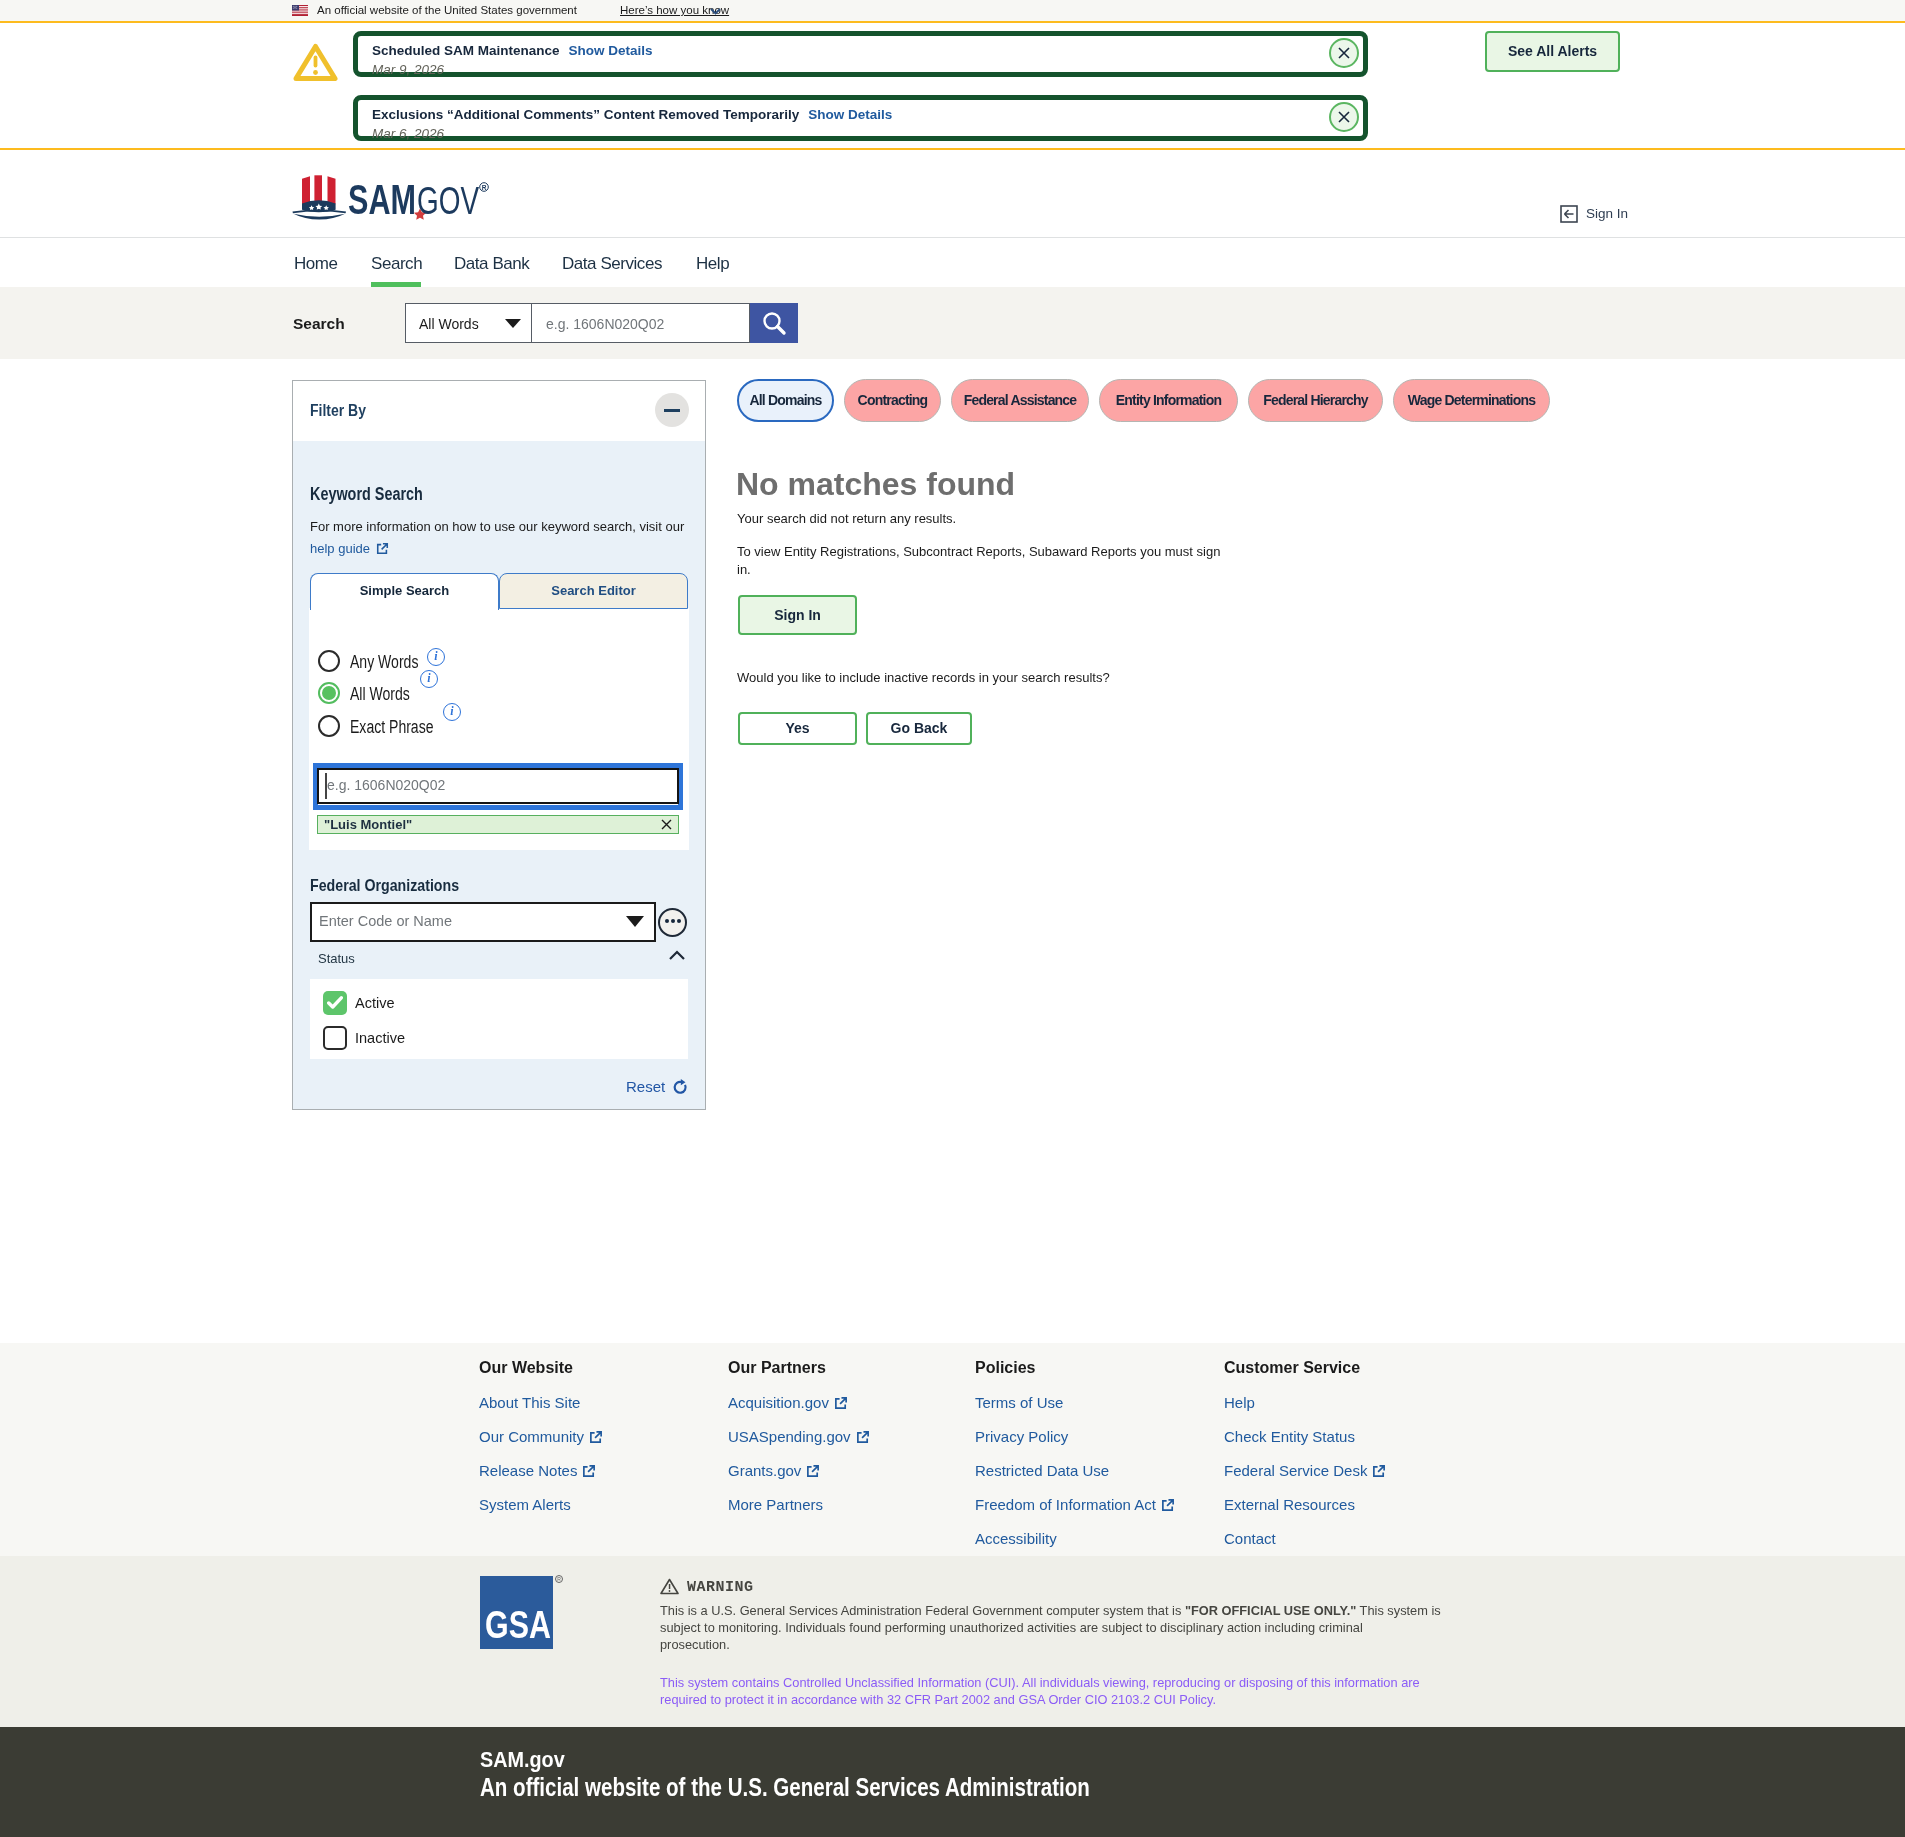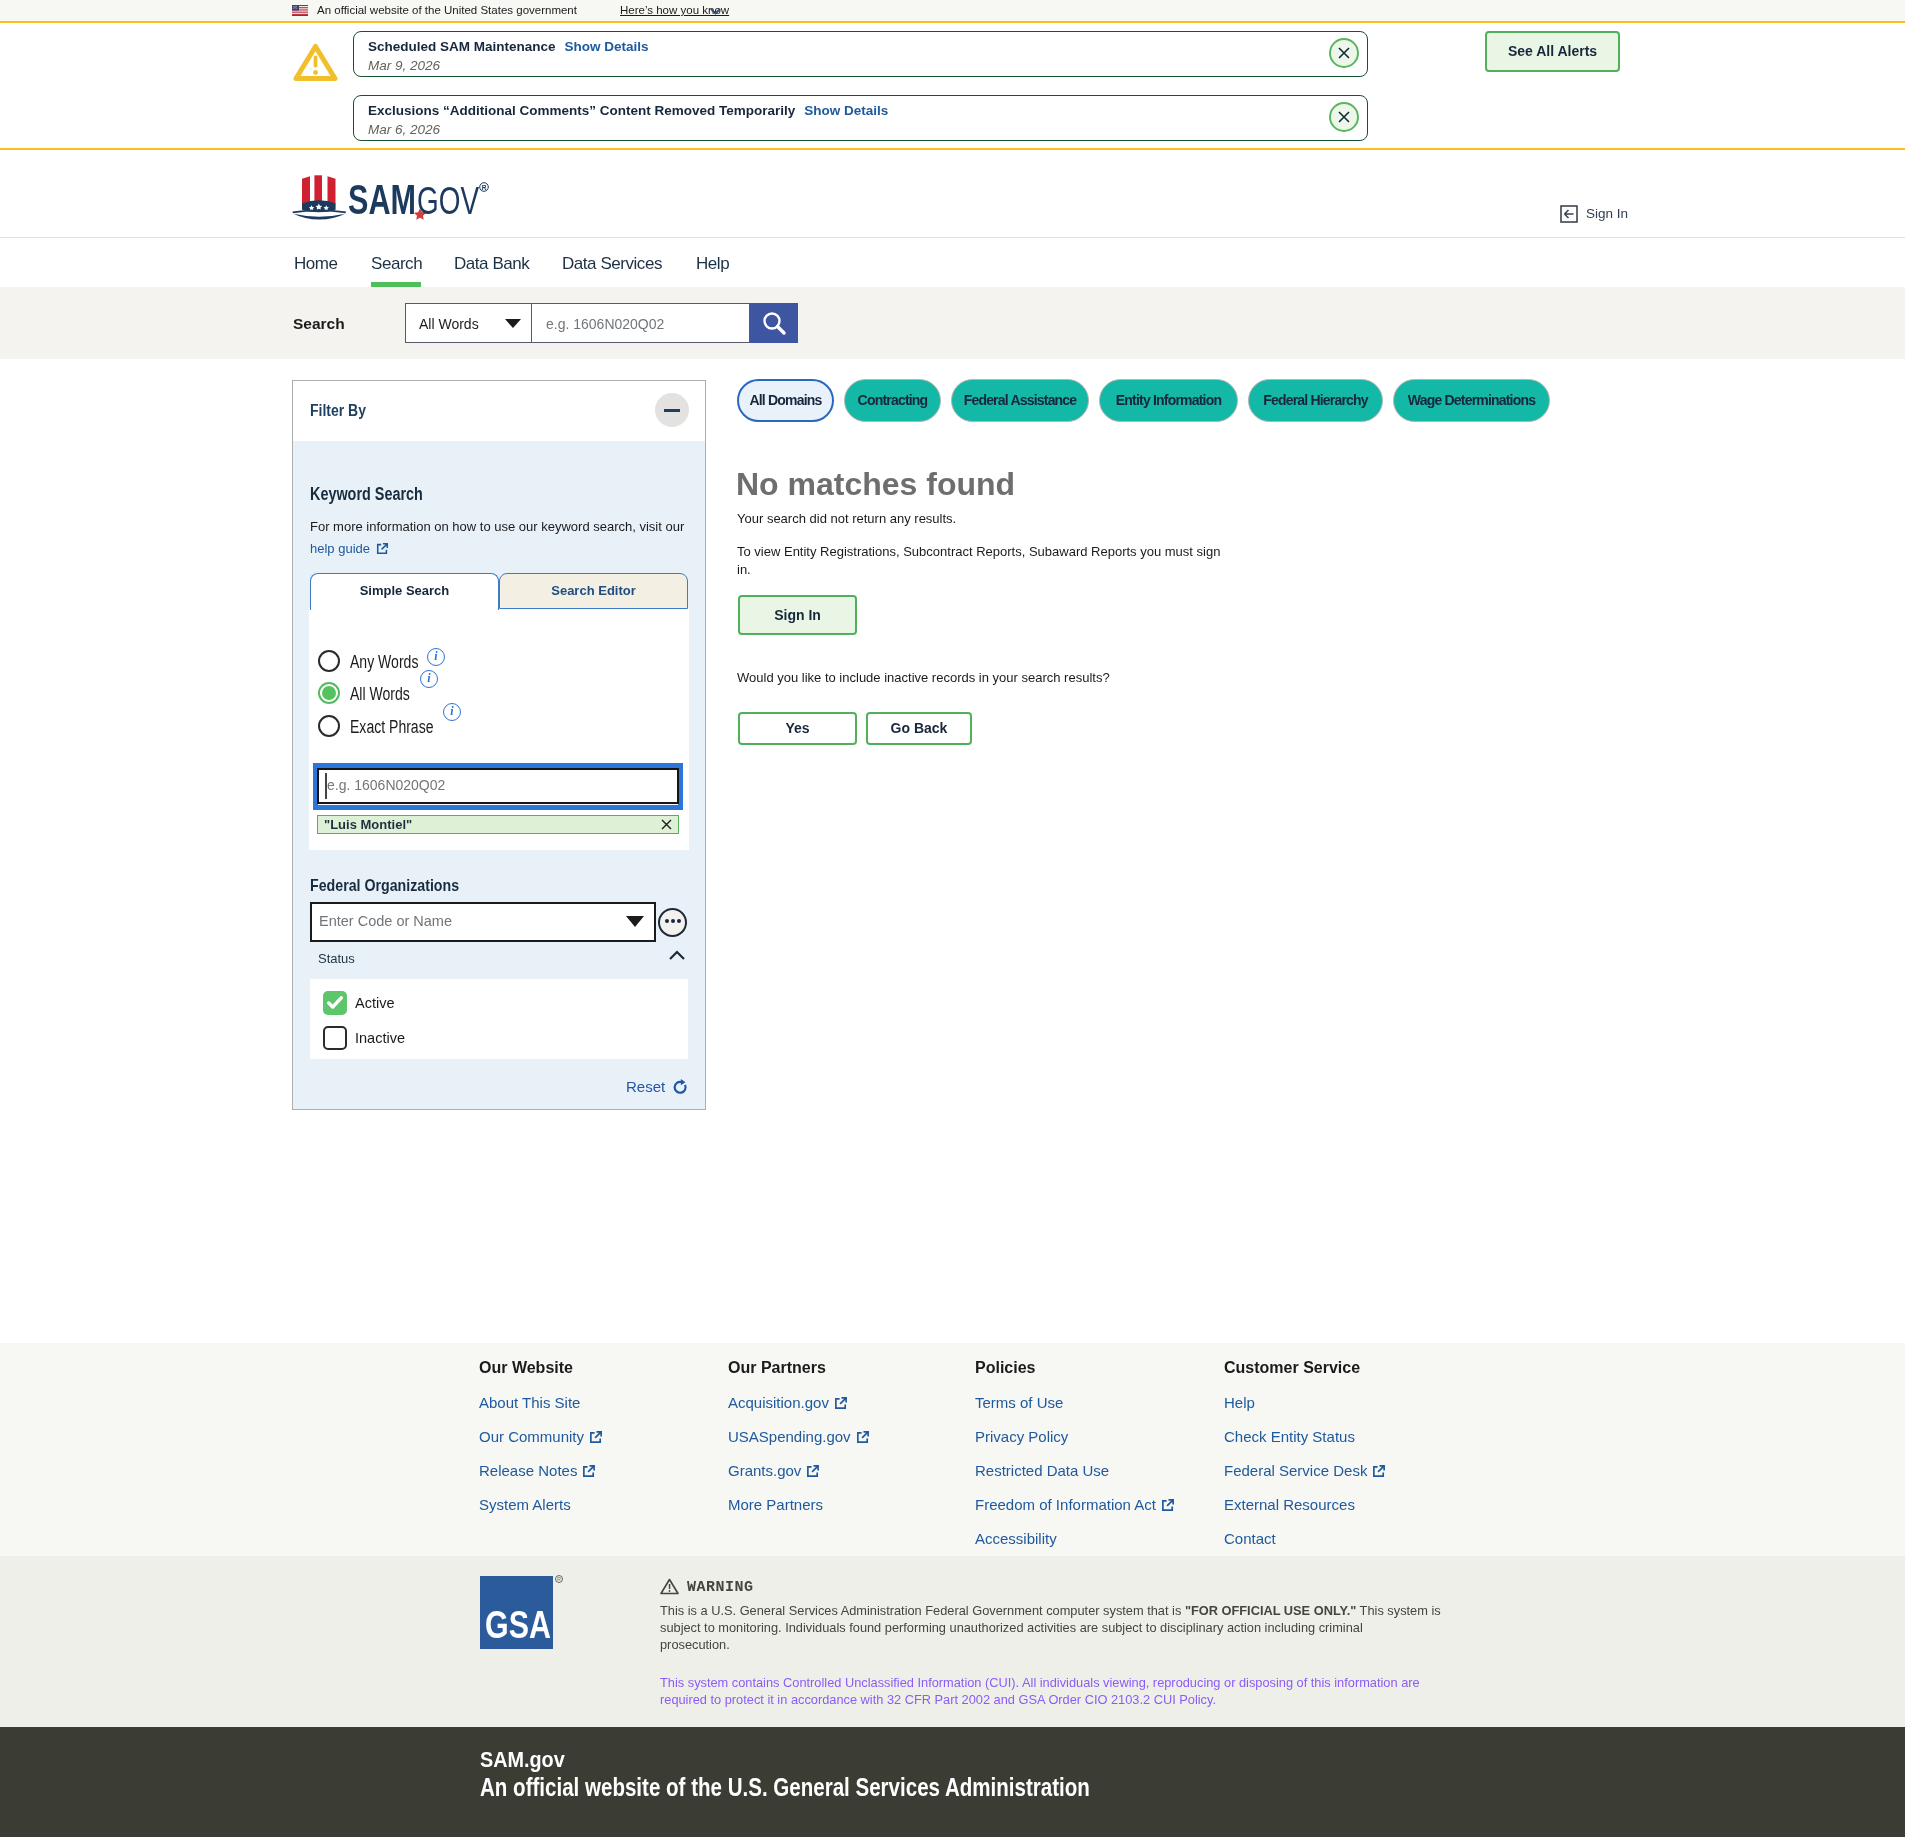--- a/index.html
+++ b/index.html
@@ -8,21 +8,21 @@
 body { font-family:"Liberation Sans", sans-serif; background:#fff; color:#1b1b1b; }
 #page { position:relative; width:1905px; height:1837px; overflow:hidden; background:#fff; }
 .abs { position:absolute; }
 .b { font-weight:bold; }
 .link { color:#205a9e; text-decoration:none; }
 
 #govbanner { left:0; top:0; width:1905px; height:21px; background:#f7f7f4; }
 #goldline1 { left:0; top:21px; width:1905px; height:2px; background:#fdbb1e; }
 #goldline2 { left:0; top:148px; width:1905px; height:2px; background:#fdbb1e; }
 
-.abox { background:#fff; border:1px solid #14532d; border-radius:8px; width:1015px; height:46px; left:353px; }
+.abox { background:#fff; border:5px solid #14532d; border-radius:8px; width:1015px; height:46px; left:353px; }
 .abox .ttl { position:absolute; left:14px; top:7px; font-size:13.5px; font-weight:bold; color:#17273c; }
 .abox .ttl a { color:#205a9e; margin-left:9px; text-decoration:none; }
 .abox .dt { position:absolute; left:14px; top:26px; font-size:13.5px; font-style:italic; color:#63635a; }
 .closebtn { width:30px; height:30px; border-radius:50%; border:2px solid #5bb661; background:#ecf7ea; left:1329px; }
 .closebtn svg { position:absolute; left:7px; top:7px; }
 #seeall { left:1485px; top:31px; width:135px; height:41px; background:#e9f6e5; border:2px solid #50b15a; border-radius:4px; font-size:14px; font-weight:bold; color:#17273c; text-align:center; line-height:37px; }
 
 #hdrline { left:0; top:237px; width:1905px; height:1px; background:#dfe1e2; }
 .navitem { top:254px; font-size:17px; letter-spacing:-0.45px; color:#1d3144; }
 #navgreen { left:371px; top:282px; width:50px; height:5px; background:#4fbf5c; }
@@ -35,21 +35,21 @@
 .paneltxt { font-size:13px; color:#1b1b1b; }
 .tab { top:573px; width:189px; height:36px; border:1px solid #3e7bc9; border-radius:8px 8px 0 0; font-size:13px; font-weight:bold; text-align:center; line-height:34px; }
 #tab1 { left:310px; background:#fff; border-bottom:none; color:#14263a; height:37px; }
 #tab2 { left:499px; background:#f3efe3; color:#1f4d82; }
 .radio { width:22px; height:22px; border-radius:50%; border:2.2px solid #2b2b2b; background:#fff; left:318px; }
 .radiolbl { left:350px; font-size:18px; color:#1b1b1b; transform:scaleX(0.78); transform-origin:0 0; white-space:nowrap; }
 .info { width:18px; height:18px; border-radius:50%; border:1.6px solid #2e73d9; color:#2e73d9; font-size:12px; font-weight:bold; font-style:italic; text-align:center; line-height:15px; font-family:"Liberation Serif",serif; }
 .chk { width:24px; height:24px; border-radius:5px; left:323px; }
 .chklbl { left:355px; font-size:14.5px; color:#1b1b1b; }
 
-.chip { top:379px; height:43px; border-radius:22px; font-size:14px; letter-spacing:-0.8px; font-weight:bold; color:#17273c; text-align:center; line-height:41px; white-space:nowrap; background:#14b8a6; border:1px solid #b5b5b2; }
+.chip { top:379px; height:43px; border-radius:22px; font-size:14px; letter-spacing:-0.8px; font-weight:bold; color:#17273c; text-align:center; line-height:41px; white-space:nowrap; background:#fca5a5; border:1px solid #b5b5b2; }
 .greenbtn { background:#e9f6e5; border:2px solid #50b15a; border-radius:4px; font-weight:bold; color:#17273c; text-align:center; }
 .whitebtn { background:#fff; border:2px solid #50b15a; border-radius:4px; font-weight:bold; color:#17273c; text-align:center; }
 
 #flinks { left:0; top:1343px; width:1905px; height:213px; background:#f7f7f4; }
 #fgsa { left:0; top:1556px; width:1905px; height:171px; background:#efefe9; }
 #fdark { left:0; top:1727px; width:1905px; height:110px; background:#3b3c34; }
 .fcolh { font-size:16px; font-weight:bold; color:#1b1b1b; }
 .flink { font-size:15px; color:#205a9e; white-space:nowrap; }
 .extic { display:inline-block; vertical-align:-2px; margin-left:5px; }
 </style>

